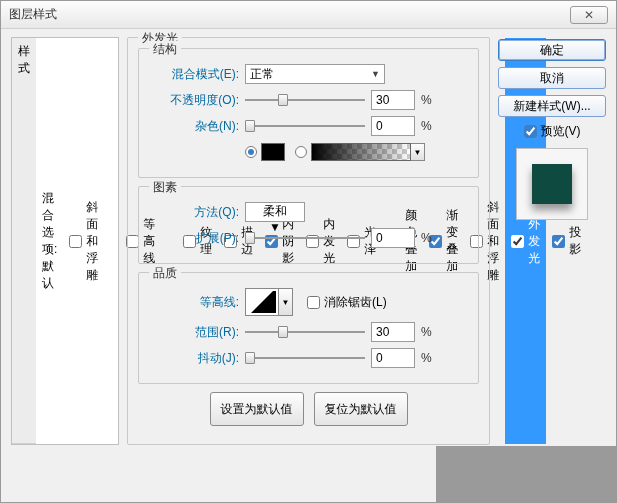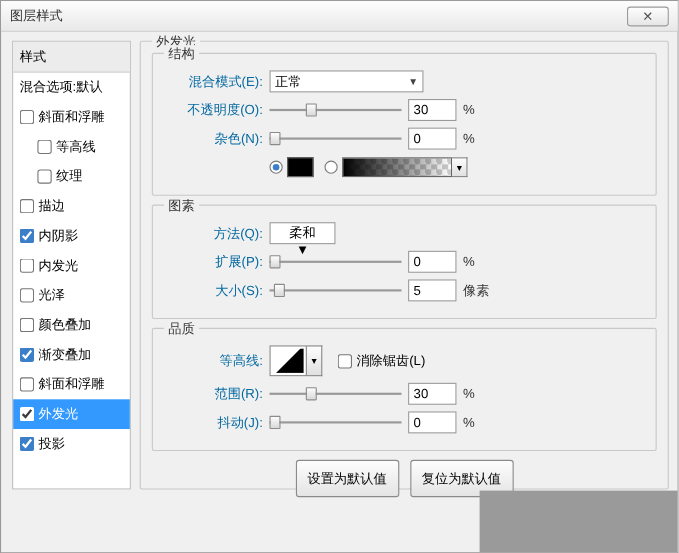--- a/index.html
+++ b/index.html
@@ -2,21 +2,21 @@
 <html><head>
 <meta charset="utf-8">
 <style>
 * { box-sizing: border-box; margin: 0; padding: 0; font-family: "Microsoft YaHei", sans-serif; font-size: 12px; }
 body { background: #ececec; }
 .window { width: 617px; height: 503px; background: #f0f0f0; border: 1px solid #9a9a9a; position: relative; }
 .titlebar { height: 28px; background: linear-gradient(#fdfdfd,#e8e8e8); border-bottom: 1px solid #d0d0d0; display: flex; align-items: center; padding: 0 8px; }
 .titlebar .title { flex: 1; color: #333; }
 .titlebar .close { width: 38px; height: 18px; border: 1px solid #9a9a9a; border-radius: 3px; background: linear-gradient(#fdfdfd,#e6e6e6); display: flex; align-items: center; justify-content: center; color: #555; font-size: 11px; }
 .body { display: flex; position: relative; height: calc(100% - 28px); }
-.sidebar { width: 108px; border: 1px solid #bfbfbf; margin: 8px 0 0 10px; background: #fff; display: flex; flex-direction: column; height: 408px; }
+.sidebar { width: 108px; border: 1px solid #bfbfbf; margin: 8px 0 0 10px; background: #fff; display: flex; flex-direction: row; height: 408px; }
 .sidebar .header { padding: 5px 6px; background: #ececec; border-bottom: 1px solid #d0d0d0; }
 .sidebar .item { padding: 5px 6px; display: flex; align-items: center; gap: 4px; cursor: pointer; }
 .sidebar .item.sub { padding-left: 22px; }
 .sidebar .item.selected { background: #3399ff; color: #fff; }
 .sidebar .item.selected input[type=checkbox] { accent-color: #fff; }
 .cb { width: 13px; height: 13px; }
 .main { flex: 1; padding: 8px 8px 0 8px; position: relative; }
 .fieldset { border: 1px solid #c8c8c8; border-radius: 2px; padding: 10px 10px 10px 10px; position: relative; margin-bottom: 8px; }
 .fieldset > .legend { position: absolute; top: -8px; left: 10px; background: #f0f0f0; padding: 0 4px; color: #333; }
 .outer { height: 408px; }
@@ -168,29 +168,20 @@
           </div>
           <div class="row">
             <div class="lbl">扩展(P):</div>
             <div class="slider">
                 <div class="track"></div>
                 <div class="thumb" style="left:0"></div>
               </div>
             <input class="numbox" value="0" style="">
             <span class="unit">%</span>
           </div>
-          <div class="row">
-            <div class="lbl">大小(S):</div>
-            <div class="slider">
-                <div class="track"></div>
-                <div class="thumb" style="left:4px"></div>
-              </div>
-            <input class="numbox" value="5" style="">
-            <span class="unit">像素</span>
-          </div>
         </div>
 
         <div class="fieldset">
           <div class="legend">品质</div>
           <div class="row" style="height:30px">
             <div class="lbl">等高线:</div>
             <div class="contour-wrap">
               <div class="contour"></div>
               <div class="dd-arrow" style="height:28px">▼</div>
             </div>
@@ -222,16 +213,34 @@
           <div class="btn">
               <span>设置为默认值</span>
             </div>
           <div class="btn">
               <span>复位为默认值</span>
             </div>
         </div>
       </div>
     </div>
 
+    <div class="rightcol">
+      <div class="rbtn default">
+          <span>确定</span>
+        </div>
+      <div class="rbtn">
+          <span>取消</span>
+        </div>
+      <div class="rbtn">
+          <span>新建样式(W)...</span>
+        </div>
+      <div class="preview-ck">
+        <input type="checkbox" class="cb" checked="" style="">
+        <span>预览(V)</span>
+      </div>
+      <div class="preview-box">
+        <div class="preview-inner"></div>
+      </div>
+    </div>
 
     <div class="bottom-gray"></div>
   </div>
 </div>
 
 </body></html>

